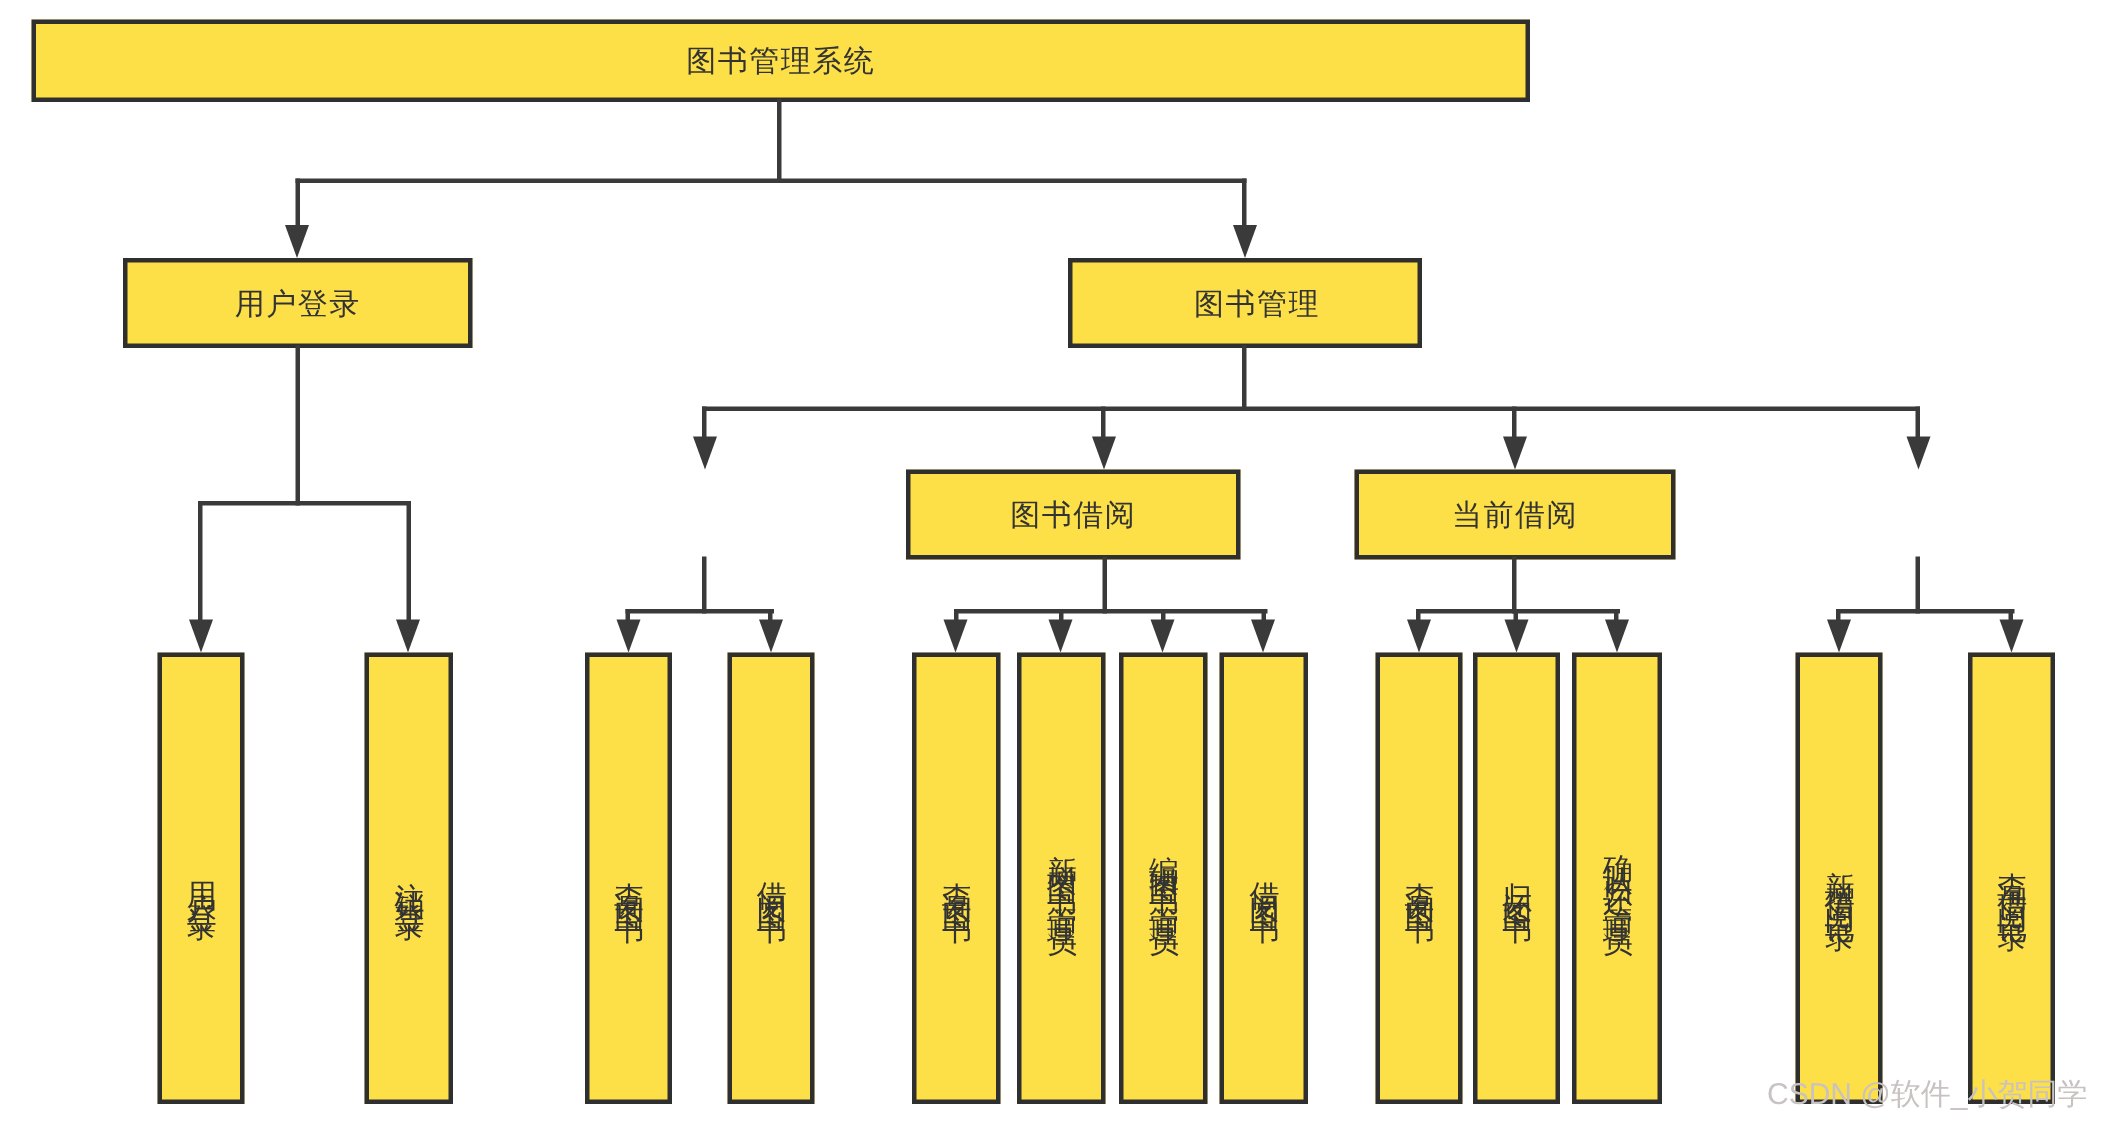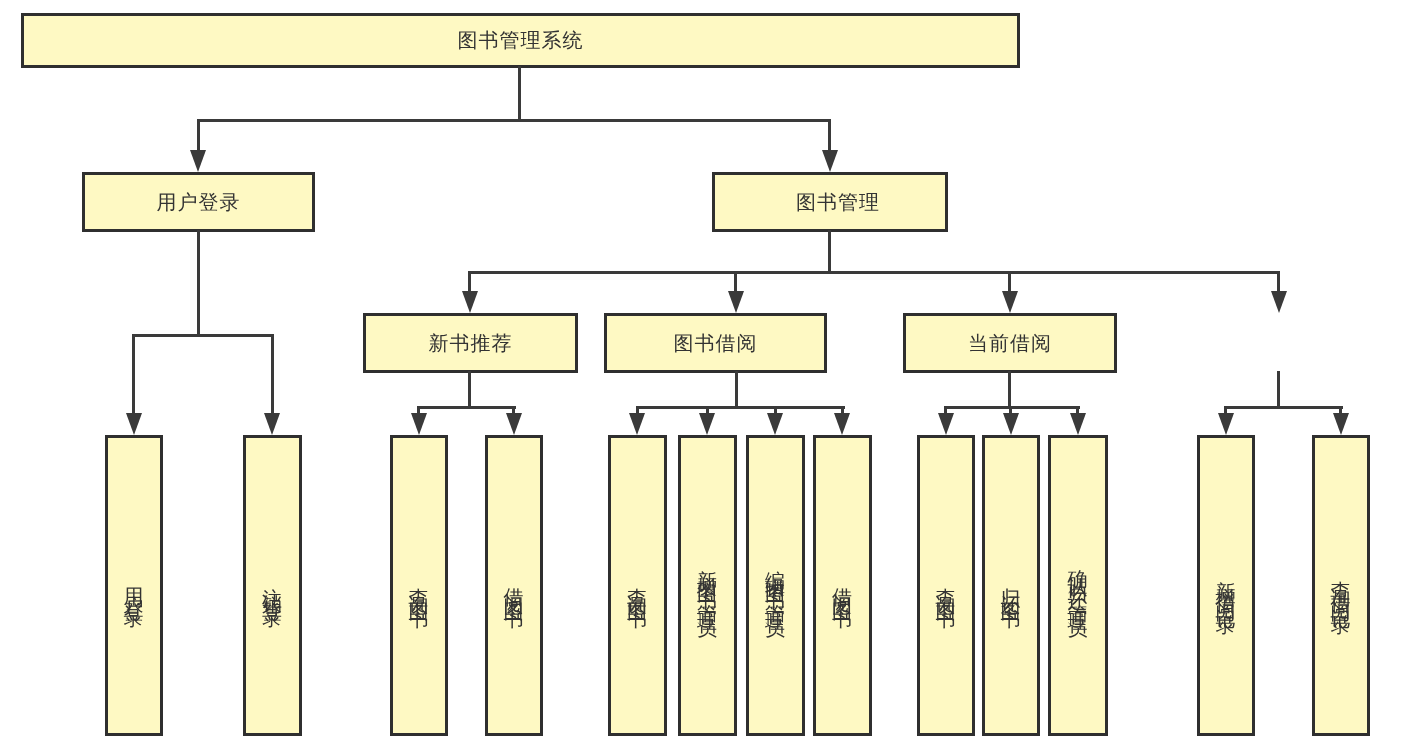--- a/index.html
+++ b/index.html
@@ -6,21 +6,21 @@
   #stage{
     position:relative;
     width:1405px;height:747px;
     background:#ffffff;
     overflow:hidden;
     font-family:"Liberation Sans", sans-serif;
   }
   .box{
     position:absolute;
     box-sizing:border-box;
-    background:#fef9c3;
+    background:#fde047;
     border:3px solid #2f2f2f;
     color:#333333;
     display:flex;
     align-items:center;
     justify-content:center;
   }
   .hbox{font-size:20px;letter-spacing:1px;}
   .vbox{
     writing-mode:vertical-rl;
     text-orientation:mixed;
@@ -79,23 +79,20 @@
   <div class="line" style="left:468px;top:271px;width:812px;height:3px;"></div>
   <div class="line" style="left:468px;top:271px;width:3px;height:22px;"></div>
   <div class="line" style="left:734px;top:271px;width:3px;height:22px;"></div>
   <div class="line" style="left:1008px;top:271px;width:3px;height:22px;"></div>
   <div class="line" style="left:1277px;top:271px;width:3px;height:22px;"></div>
   <div class="arrow" style="left:462px;top:291px;"></div>
   <div class="arrow" style="left:728px;top:291px;"></div>
   <div class="arrow" style="left:1002px;top:291px;"></div>
   <div class="arrow" style="left:1271px;top:291px;"></div>
 
-  <div class="box hbox" style="left:363px;top:313px;width:215px;height:60px;">
-    <span>新书推荐</span>
-  </div>
   <div class="box hbox" style="left:604px;top:313px;width:223px;height:60px;">
     <span>图书借阅</span>
   </div>
   <div class="box hbox" style="left:903px;top:313px;width:214px;height:60px;">
     <span>当前借阅</span>
   </div>
 
   <div class="line" style="left:468px;top:371px;width:3px;height:38px;"></div>
   <div class="line" style="left:417px;top:406px;width:99px;height:3px;"></div>
   <div class="line" style="left:417px;top:406px;width:3px;height:10px;"></div>
@@ -167,14 +164,15 @@
     <span>确认归还（管理员）</span>
   </div>
 
   <div class="box vbox" style="left:1197px;top:435px;width:58px;height:301px;">
     <span>新增借阅记录</span>
   </div>
   <div class="box vbox" style="left:1312px;top:435px;width:58px;height:301px;">
     <span>查询借阅记录</span>
   </div>
 
+  <div class="watermark">CSDN @软件_小贺同学</div>
 
 </div>
 
 </body></html>

